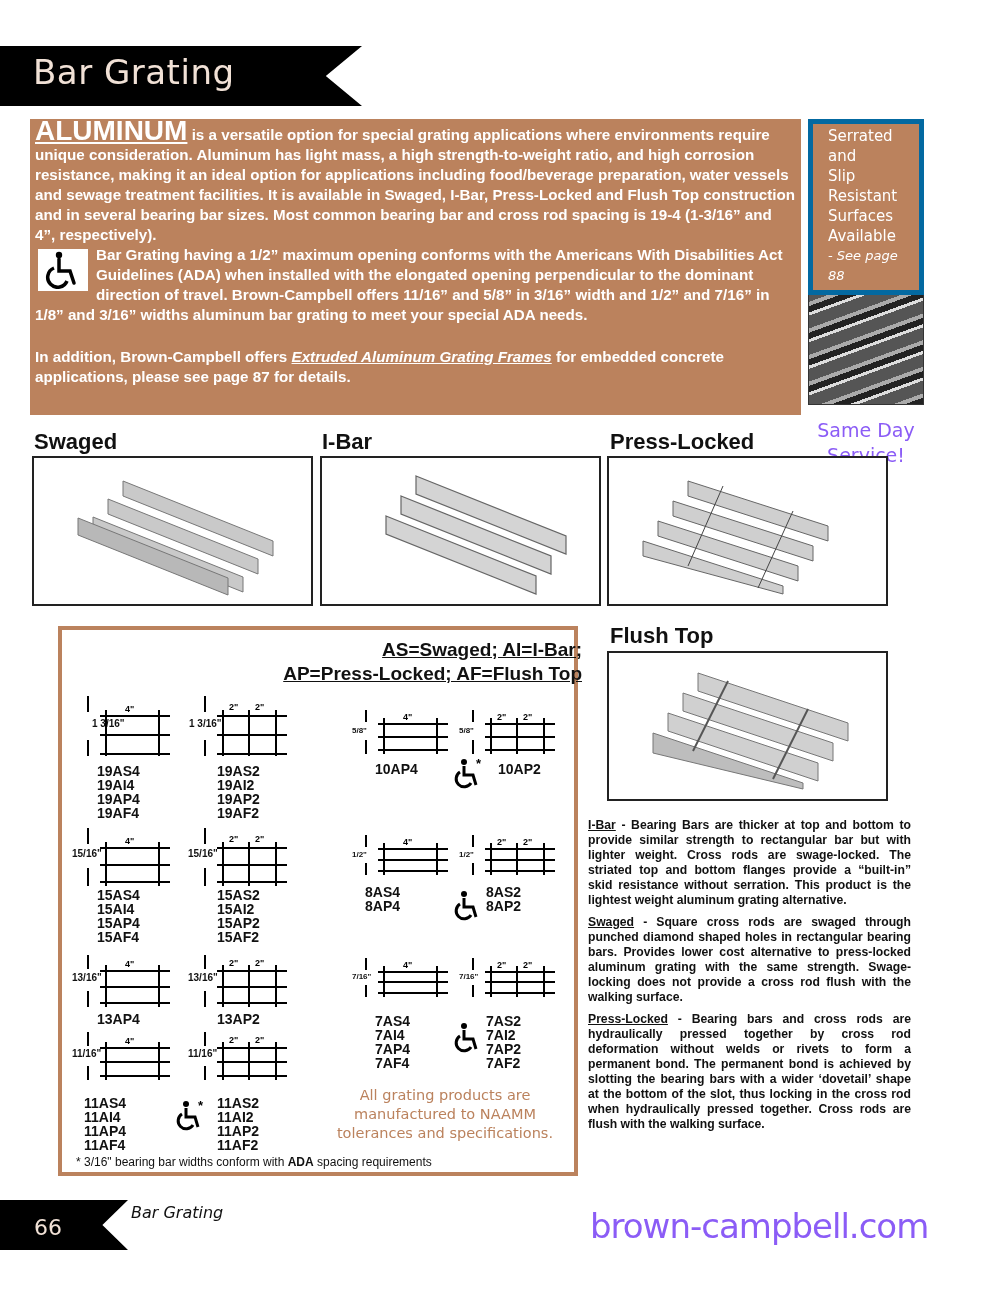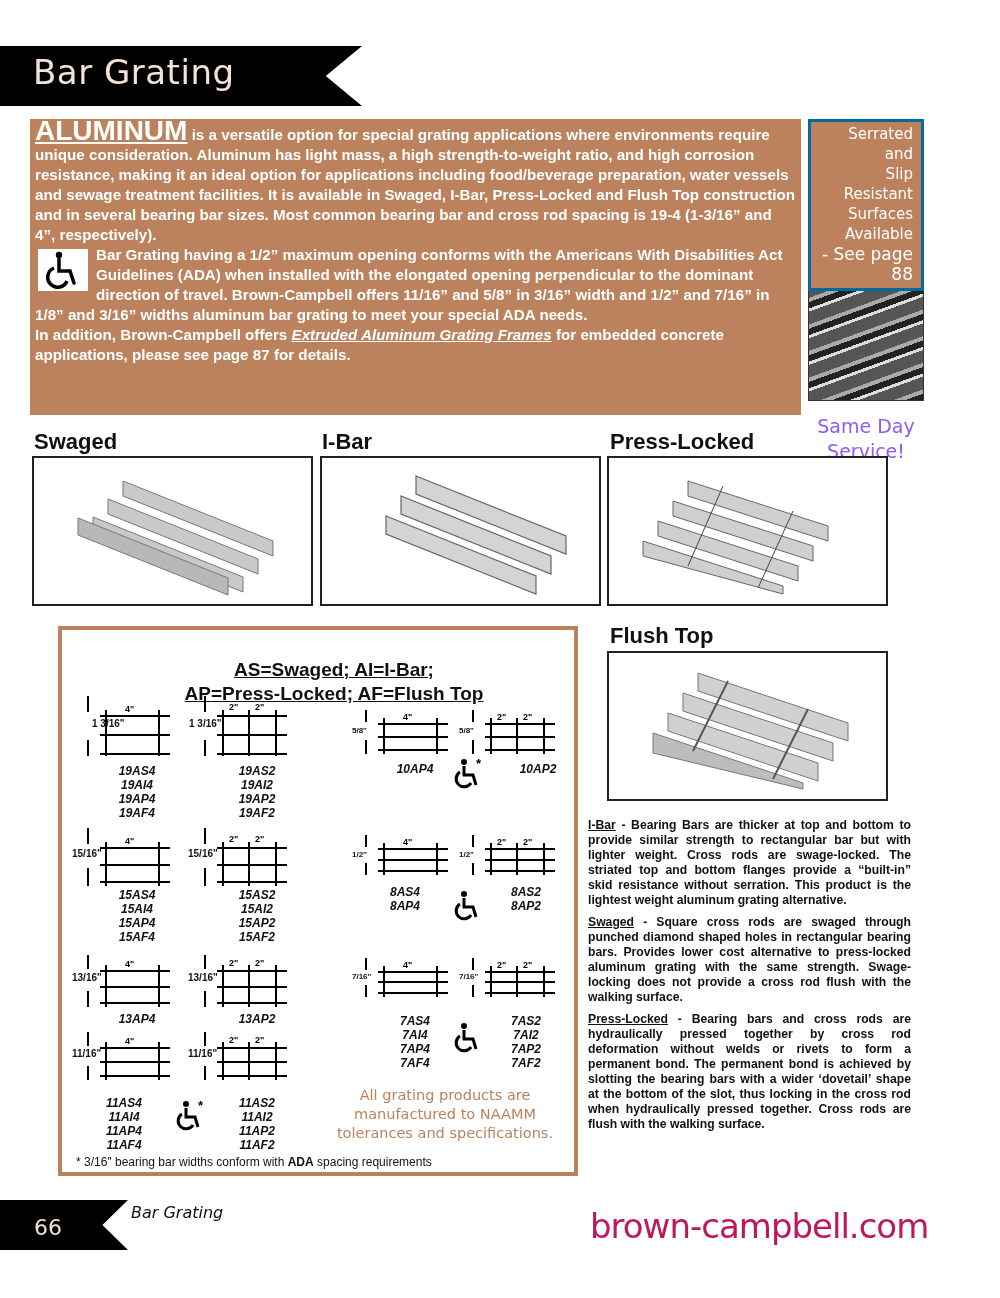--- a/index.html
+++ b/index.html
@@ -12,53 +12,53 @@
     font-size: 34px; color: #f1e1d6; letter-spacing: 0.5px; }
 
   .intro { position: absolute; left: 30px; top: 119px; width: 771px; height: 296px; background: #bb825d;
     color: #fff; font-weight: bold; font-size: 15.2px; line-height: 20px; padding: 2px 5px; }
   .intro p { margin: 0; }
   .intro .lead { font-size: 28px; text-decoration: underline; }
   .ada-par { margin-top: 8px; position: relative; padding-left: 0; }
   .ada-box { float: left; width: 50px; height: 42px; background: #fff; margin: 4px 8px 2px 3px;
     display: flex; align-items: center; justify-content: center; }
   .intro .ada-text { font-weight: bold; }
-  .intro .addn { margin-top: 0; }
+  .intro .addn { margin-top: 22px; }
   .intro .addn .link { font-style: italic; text-decoration: underline; }
 
   .side { position: absolute; left: 808px; top: 119px; width: 116px; }
-  .side-box { background: #bb825d; border: 3px solid #0369a1; color: #fff; text-align: right;
-    font-family: "DejaVu Sans", sans-serif; font-size: 15px; line-height: 20px; padding: 2px 8px 4px; }
-  .side-box .small { font-size: 17px; }
+  .side-box { background: #bb825d; border: 5px solid #0369a1; color: #fff; text-align: left;
+    font-family: "DejaVu Sans", sans-serif; font-size: 15px; line-height: 20px; padding: 2px 15px 4px; }
+  .side-box .small { font-size: 13px; font-style: italic; }
   .side-photo { height: 110px; border: 1px solid #333; border-top: none;
     background: repeating-linear-gradient(-20deg, #222 0 6px, #aaa 6px 10px, #555 10px 22px, #ddd 22px 25px); }
   .side-svc { text-align: center; font-family: "DejaVu Sans", sans-serif; font-size: 19px; line-height: 25px; margin-top: 13px; color: #8b5cf6; }
 
   .prod-label { position: absolute; font-weight: bold; font-size: 22px; color: #111; }
   .photo { position: absolute; border: 2px solid #222; background: #fff; display: flex; align-items: center; justify-content: center; }
 
   .legend { position: absolute; left: 58px; top: 626px; width: 520px; height: 550px; border: 4px solid #bb825d; background: #fff; }
-  .legend-title { position: absolute; left: 16px; width: 100%; text-align: center; font-weight: bold; font-size: 19px; text-decoration: underline; line-height: 24px; margin-top: 20px; }
-  .codes { position: absolute; text-align: center; font-weight: bold; font-size: 12px; line-height: 14px; width: 80px; font-style: italic; }
+  .legend-title { position: absolute; left: 8px; width: 100%; text-align: right; font-weight: bold; font-size: 19px; text-decoration: underline; line-height: 24px; }
+  .codes { position: absolute; font-weight: bold; font-size: 14px; line-height: 14px; width: 80px; }
   .dim { position: absolute; font-size: 10px; font-weight: bold; }
   .ada-ic { position: absolute; }
   .naamm { position: absolute; left: 268px; top: 456px; width: 230px; text-align: center; color: #bb825d;
     font-family: "DejaVu Sans", sans-serif; font-size: 14.5px; line-height: 19px; }
   .foot-note { position: absolute; left: 14px; top: 525px; font-size: 12px; }
 
   .desc { position: absolute; left: 588px; top: 818px; width: 323px; font-weight: bold; font-size: 12.2px;
     line-height: 15px; text-align: justify; }
   .desc p { margin-bottom: 7px; }
   .desc .term { text-decoration: underline; }
 
   .footer-tab { position: absolute; left: 0; top: 1200px; width: 128px; height: 50px; background: #000;
     clip-path: polygon(0 0, 100% 0, 80% 50%, 100% 100%, 0 100%); }
   .footer-num { position: absolute; left: 34px; top: 1215px; color: #f1e1d6; font-family: "DejaVu Sans", sans-serif; font-size: 22px; }
   .footer-sec { position: absolute; left: 131px; top: 1203px; font-family: "DejaVu Sans", sans-serif; font-style: italic; font-size: 16px; }
-  .footer-url { position: absolute; left: 590px; top: 1206px; font-family: "DejaVu Sans", sans-serif; font-size: 34px; letter-spacing: -1px; color: #be185d; }
+  .footer-url { position: absolute; left: 590px; top: 1206px; font-family: "DejaVu Sans", sans-serif; font-size: 34px; letter-spacing: -1px; color: #8b5cf6; }
 </style>
 </head>
 <body>
 
 <div class="banner"></div>
 <div class="banner-title">Bar Grating</div>
 
 <div class="intro">
   <p><span class="lead">ALUMINUM</span><span> is a versatile option for special grating applications where environments require unique consideration.  Aluminum has light mass, a high strength-to-weight ratio, and high corrosion resistance, making it an ideal option for applications including food/beverage preparation, water vessels and sewage treatment facilities.  It is available in Swaged, I-Bar, Press-Locked and Flush Top construction and in several bearing bar sizes.  Most common bearing bar and cross rod spacing is 19-4 (1-3/16” and 4”, respectively).</span></p>
   <p class="ada-par">

